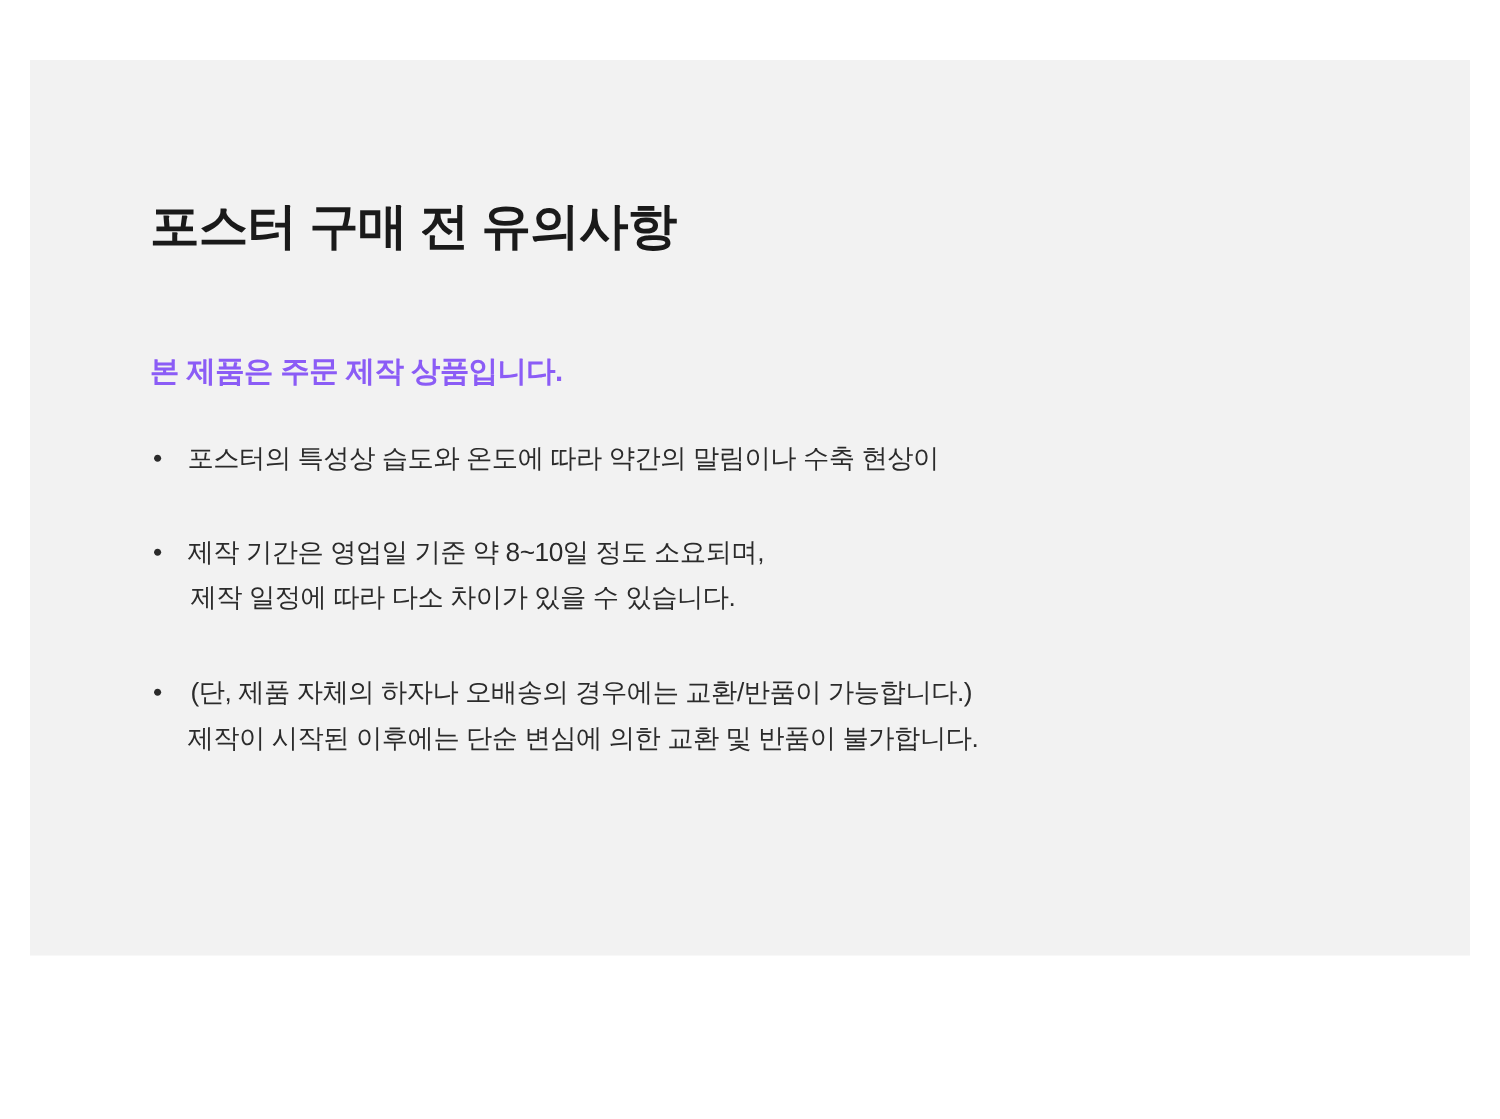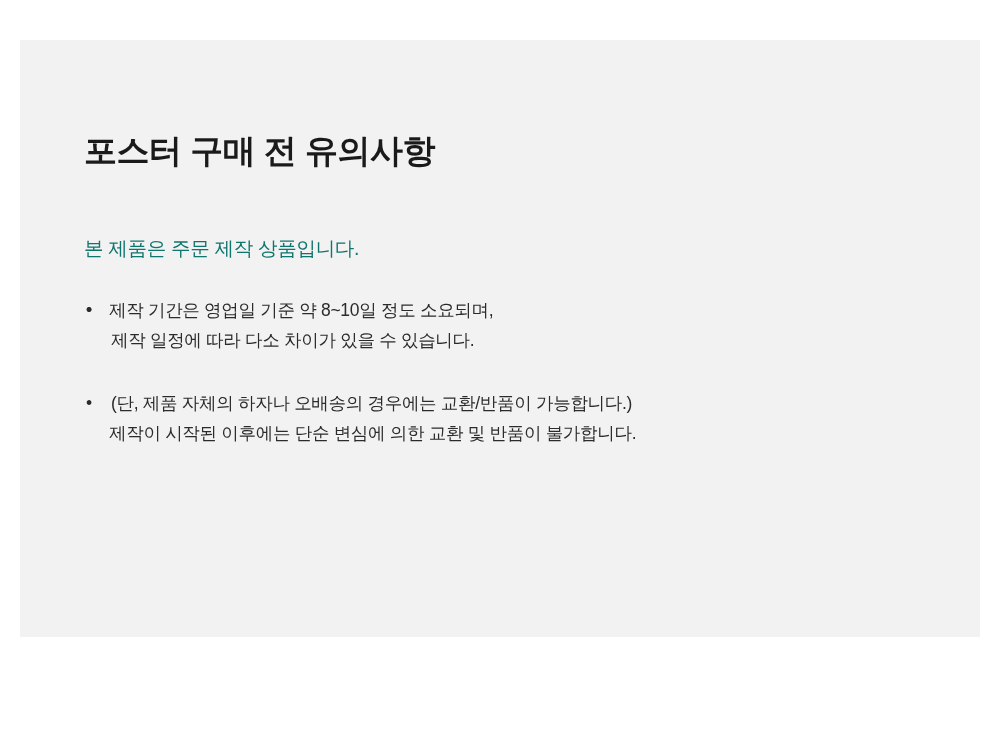--- a/index.html
+++ b/index.html
@@ -17,36 +17,36 @@
     position: absolute;
     left: 20px;
     top: 40px;
     width: 960px;
     height: 597px;
     background: #f2f2f2;
     box-sizing: border-box;
   }
   .notice-inner {
     position: absolute;
-    left: 64px;
+    left: 80px;
     top: 90px;
     right: 60px;
   }
   .notice-title {
     font-size: 33px;
     font-weight: bold;
     color: #1a1a1a;
     letter-spacing: -0.5px;
     line-height: 1.3;
     margin: 0 0 62px 0;
   }
   .notice-subtitle {
     font-size: 19.5px;
-    font-weight: normal;
-    color: #0f766e;
+    font-weight: bold;
+    color: #8b5cf6;
     letter-spacing: -0.3px;
     line-height: 1.4;
     margin: 0 0 28px 0;
   }
   .bullet-list {
     list-style: none;
     margin: 0;
     padding: 0;
   }
   .bullet-item {
@@ -84,20 +84,21 @@
   <div class="notice-inner">
 
     <h1 class="notice-title">포스터 구매 전 유의사항</h1>
 
     <h2 class="notice-subtitle">본 제품은 주문 제작 상품입니다.</h2>
 
     <ul class="bullet-list">
 
       <li class="bullet-item">
         <span class="bullet-dot">•</span>
+        <span class="bullet-line">포스터의 특성상 습도와 온도에 따라 약간의 말림이나 수축 현상이</span>
       </li>
 
       <li class="bullet-item">
         <span class="bullet-dot">•</span>
         <span class="bullet-line">제작 기간은 영업일 기준 약 8~10일 정도 소요되며,</span>
         <span class="bullet-line indent">제작 일정에 따라 다소 차이가 있을 수 있습니다.</span>
       </li>
 
       <li class="bullet-item">
         <span class="bullet-dot">•</span>

